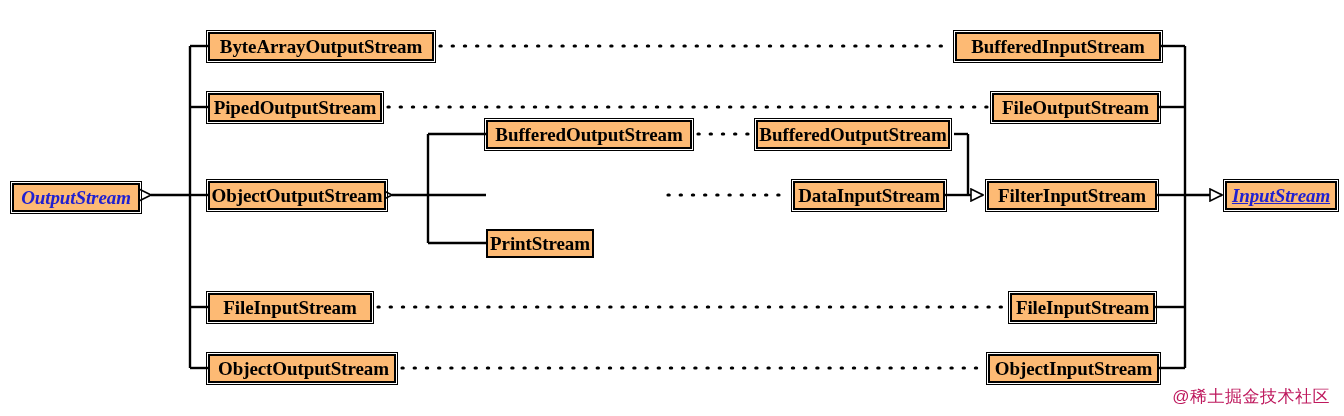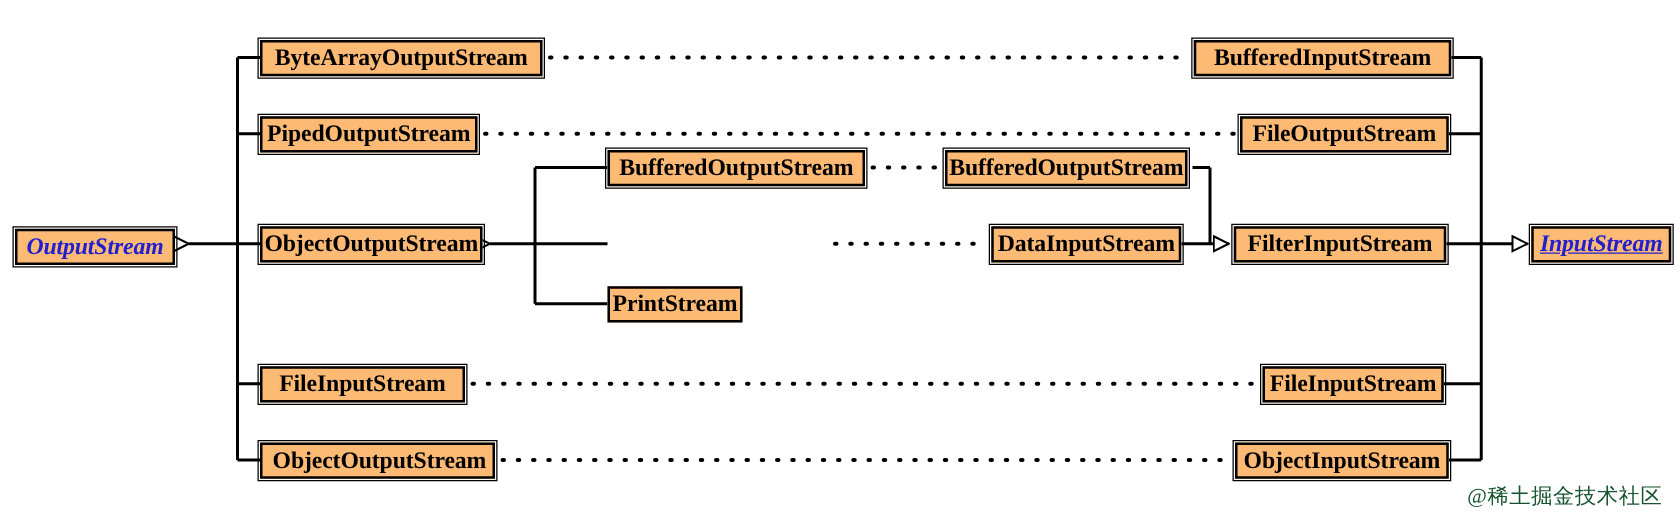--- a/index.html
+++ b/index.html
@@ -48,23 +48,23 @@
   }
   .node.abstract {
     color: #2020d0;
     font-style: italic;
     font-size: 19px;
   }
   .watermark {
     position: absolute;
     right: 14px;
     bottom: 8px;
-    color: #14532d;
+    color: #be185d;
     font-size: 17px;
-    font-family: Liberation Serif, serif;
+    font-family: Liberation Sans, sans-serif;
     white-space: nowrap;
     letter-spacing: 0.5px;
   }
 </style>
 </head>
 <body>
 
 <div id="canvas">
 
   <svg class="wires" viewBox="0 0 1344 416">

